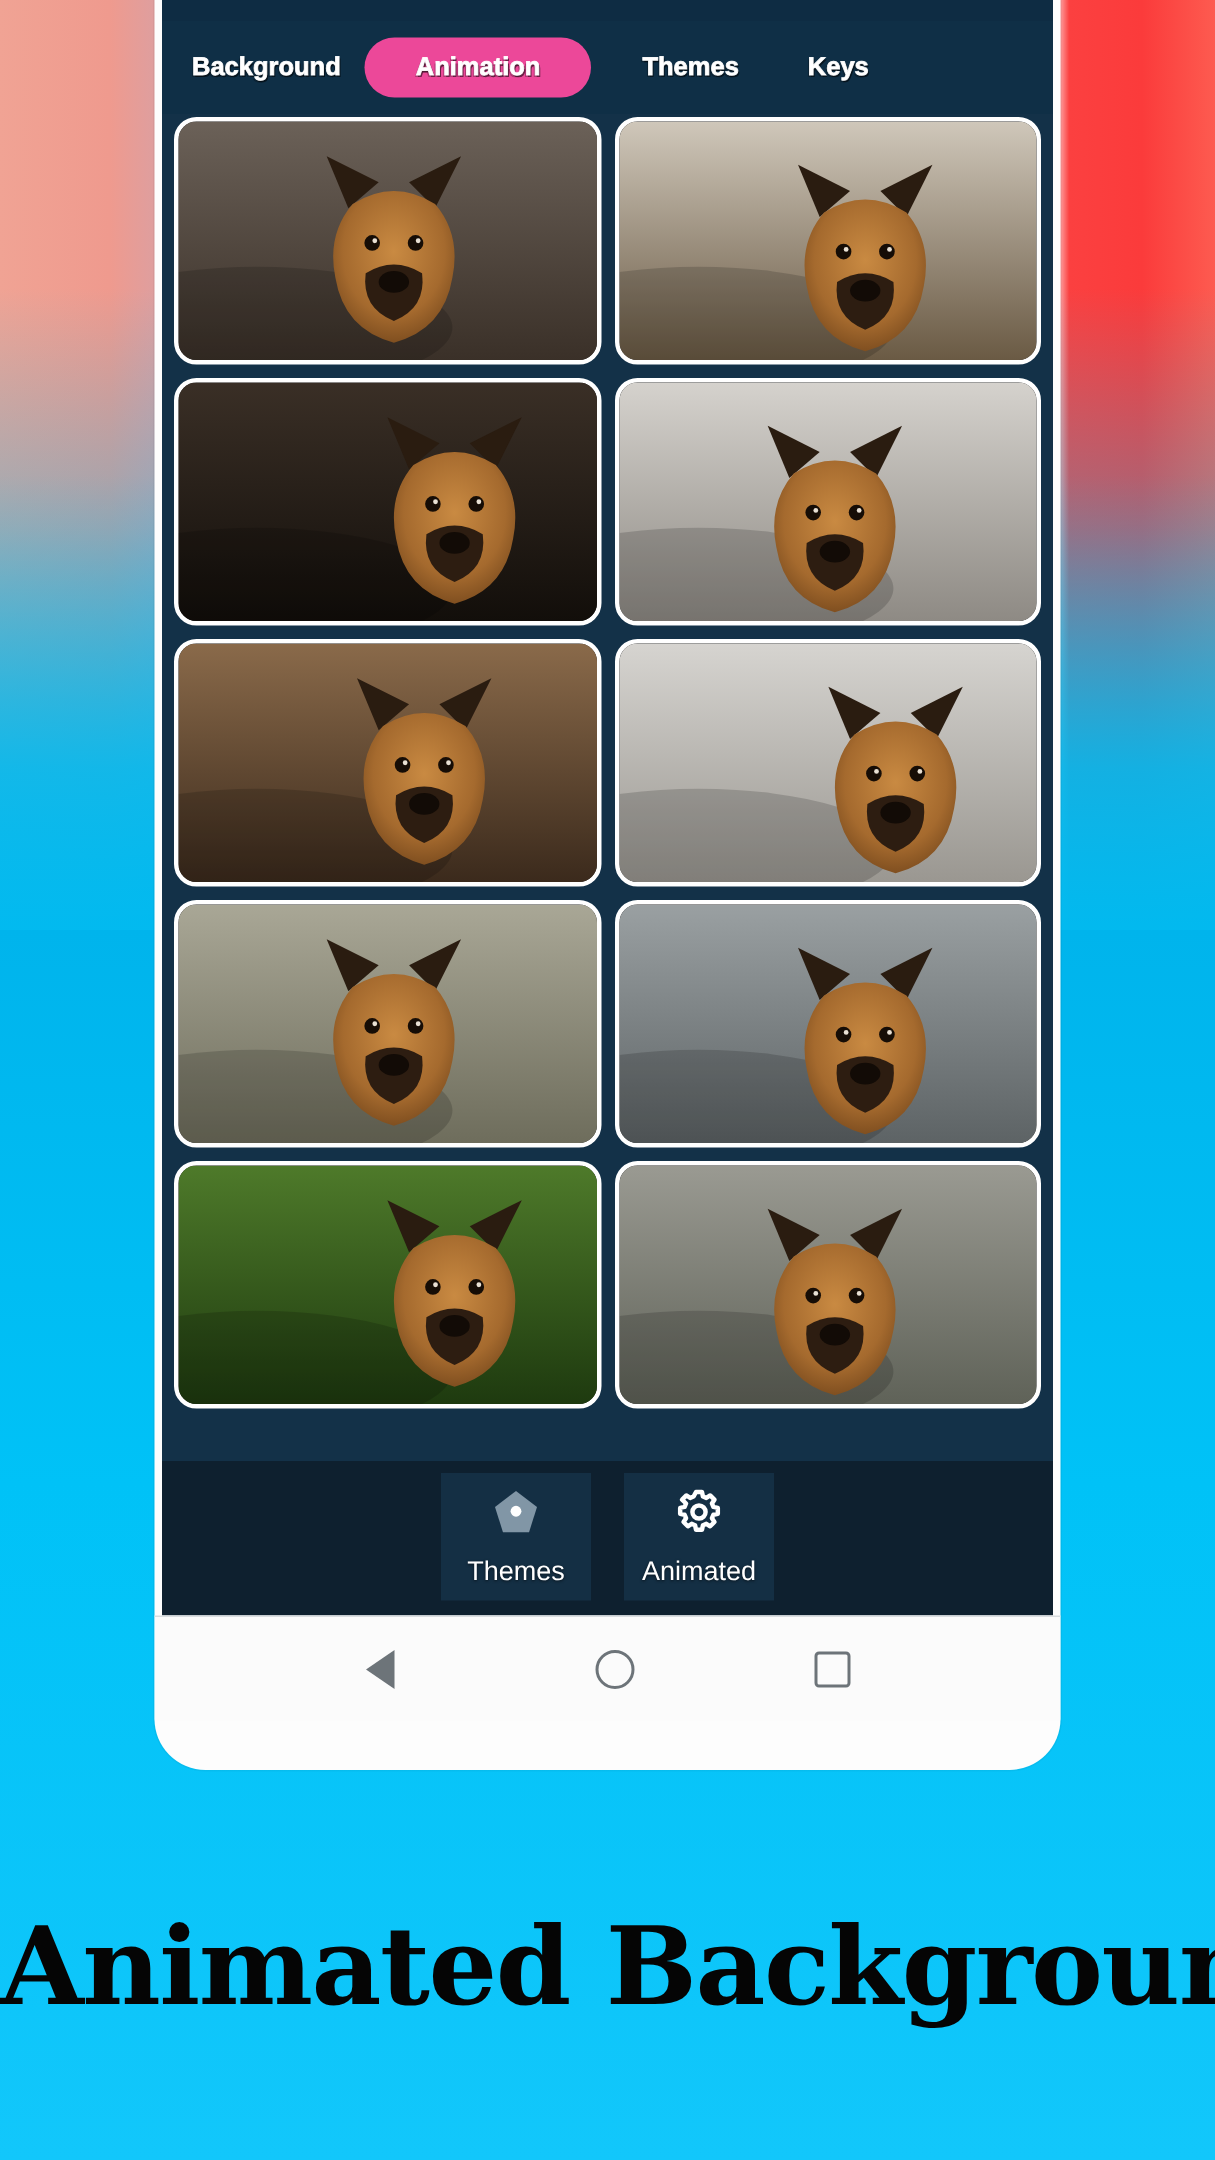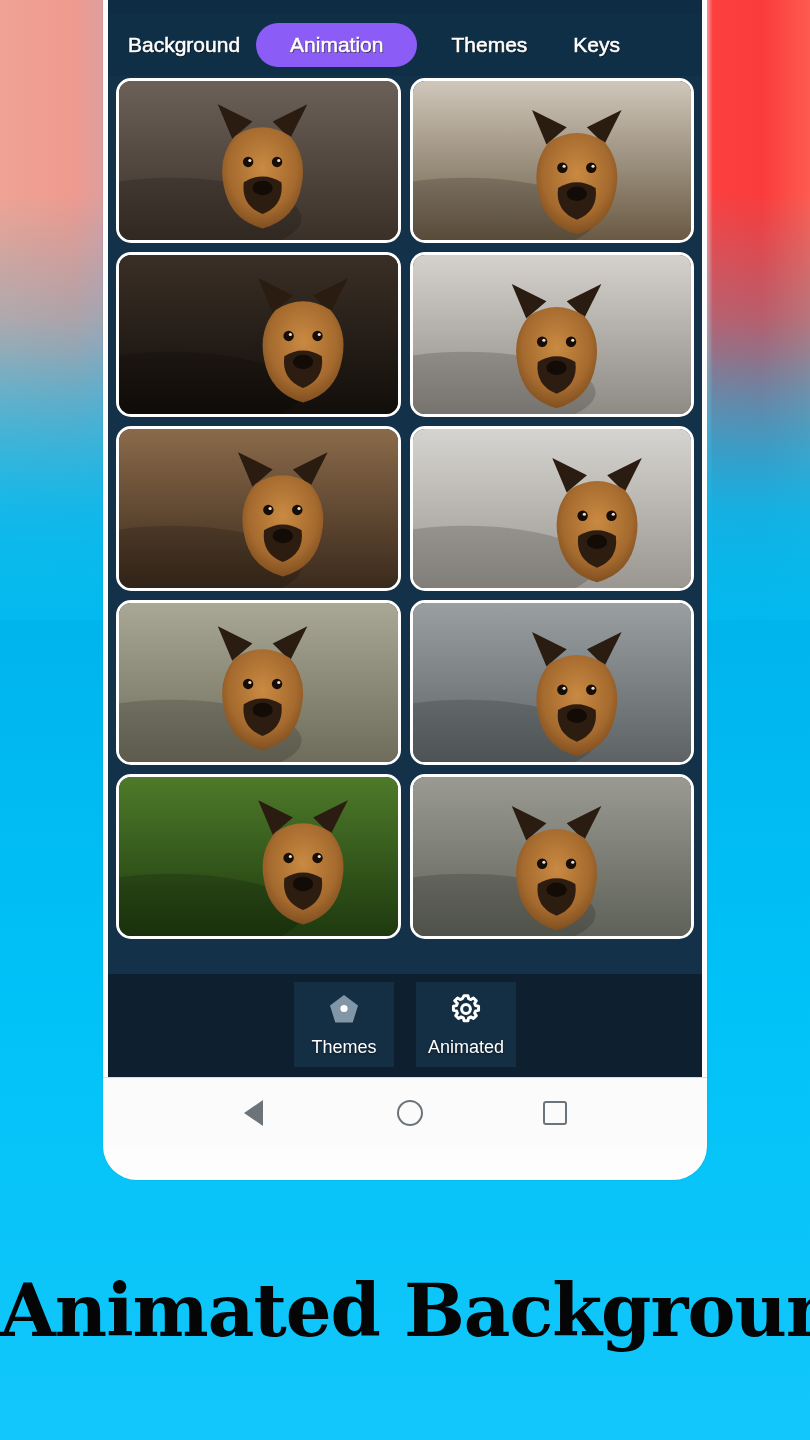--- a/index.html
+++ b/index.html
@@ -73,33 +73,33 @@
   .tabs {
     position:relative;
     height:62px;
     background:#0f2f46;
     display:flex;
     align-items:center;
     padding:0 4px 0 18px;
     overflow:hidden;
   }
   .tab {
-    font-size:21px;
-    font-weight:400;
+    font-size:17px;
+    font-weight:700;
     color:#ffffff;
     white-space:nowrap;
     padding:10px 0;
     -webkit-text-stroke:0.6px rgba(255,255,255,0.9);
     text-shadow:
        1px 1px 0 rgba(0,0,0,.55),
       -1px 1px 0 rgba(0,0,0,.25);
     text-align: center;
   }
   .tab.active {
-    background:#8b5cf6;
+    background:#ec4899;
     border-radius:26px;
     padding:10px 34px;
     margin:0 16px;
   }
   .tab-bg   { margin-left:2px; }
   .tab-th   { margin-left:18px; }
   .tab-keys { margin-left:46px; }
 
   
   .grid-wrap {

